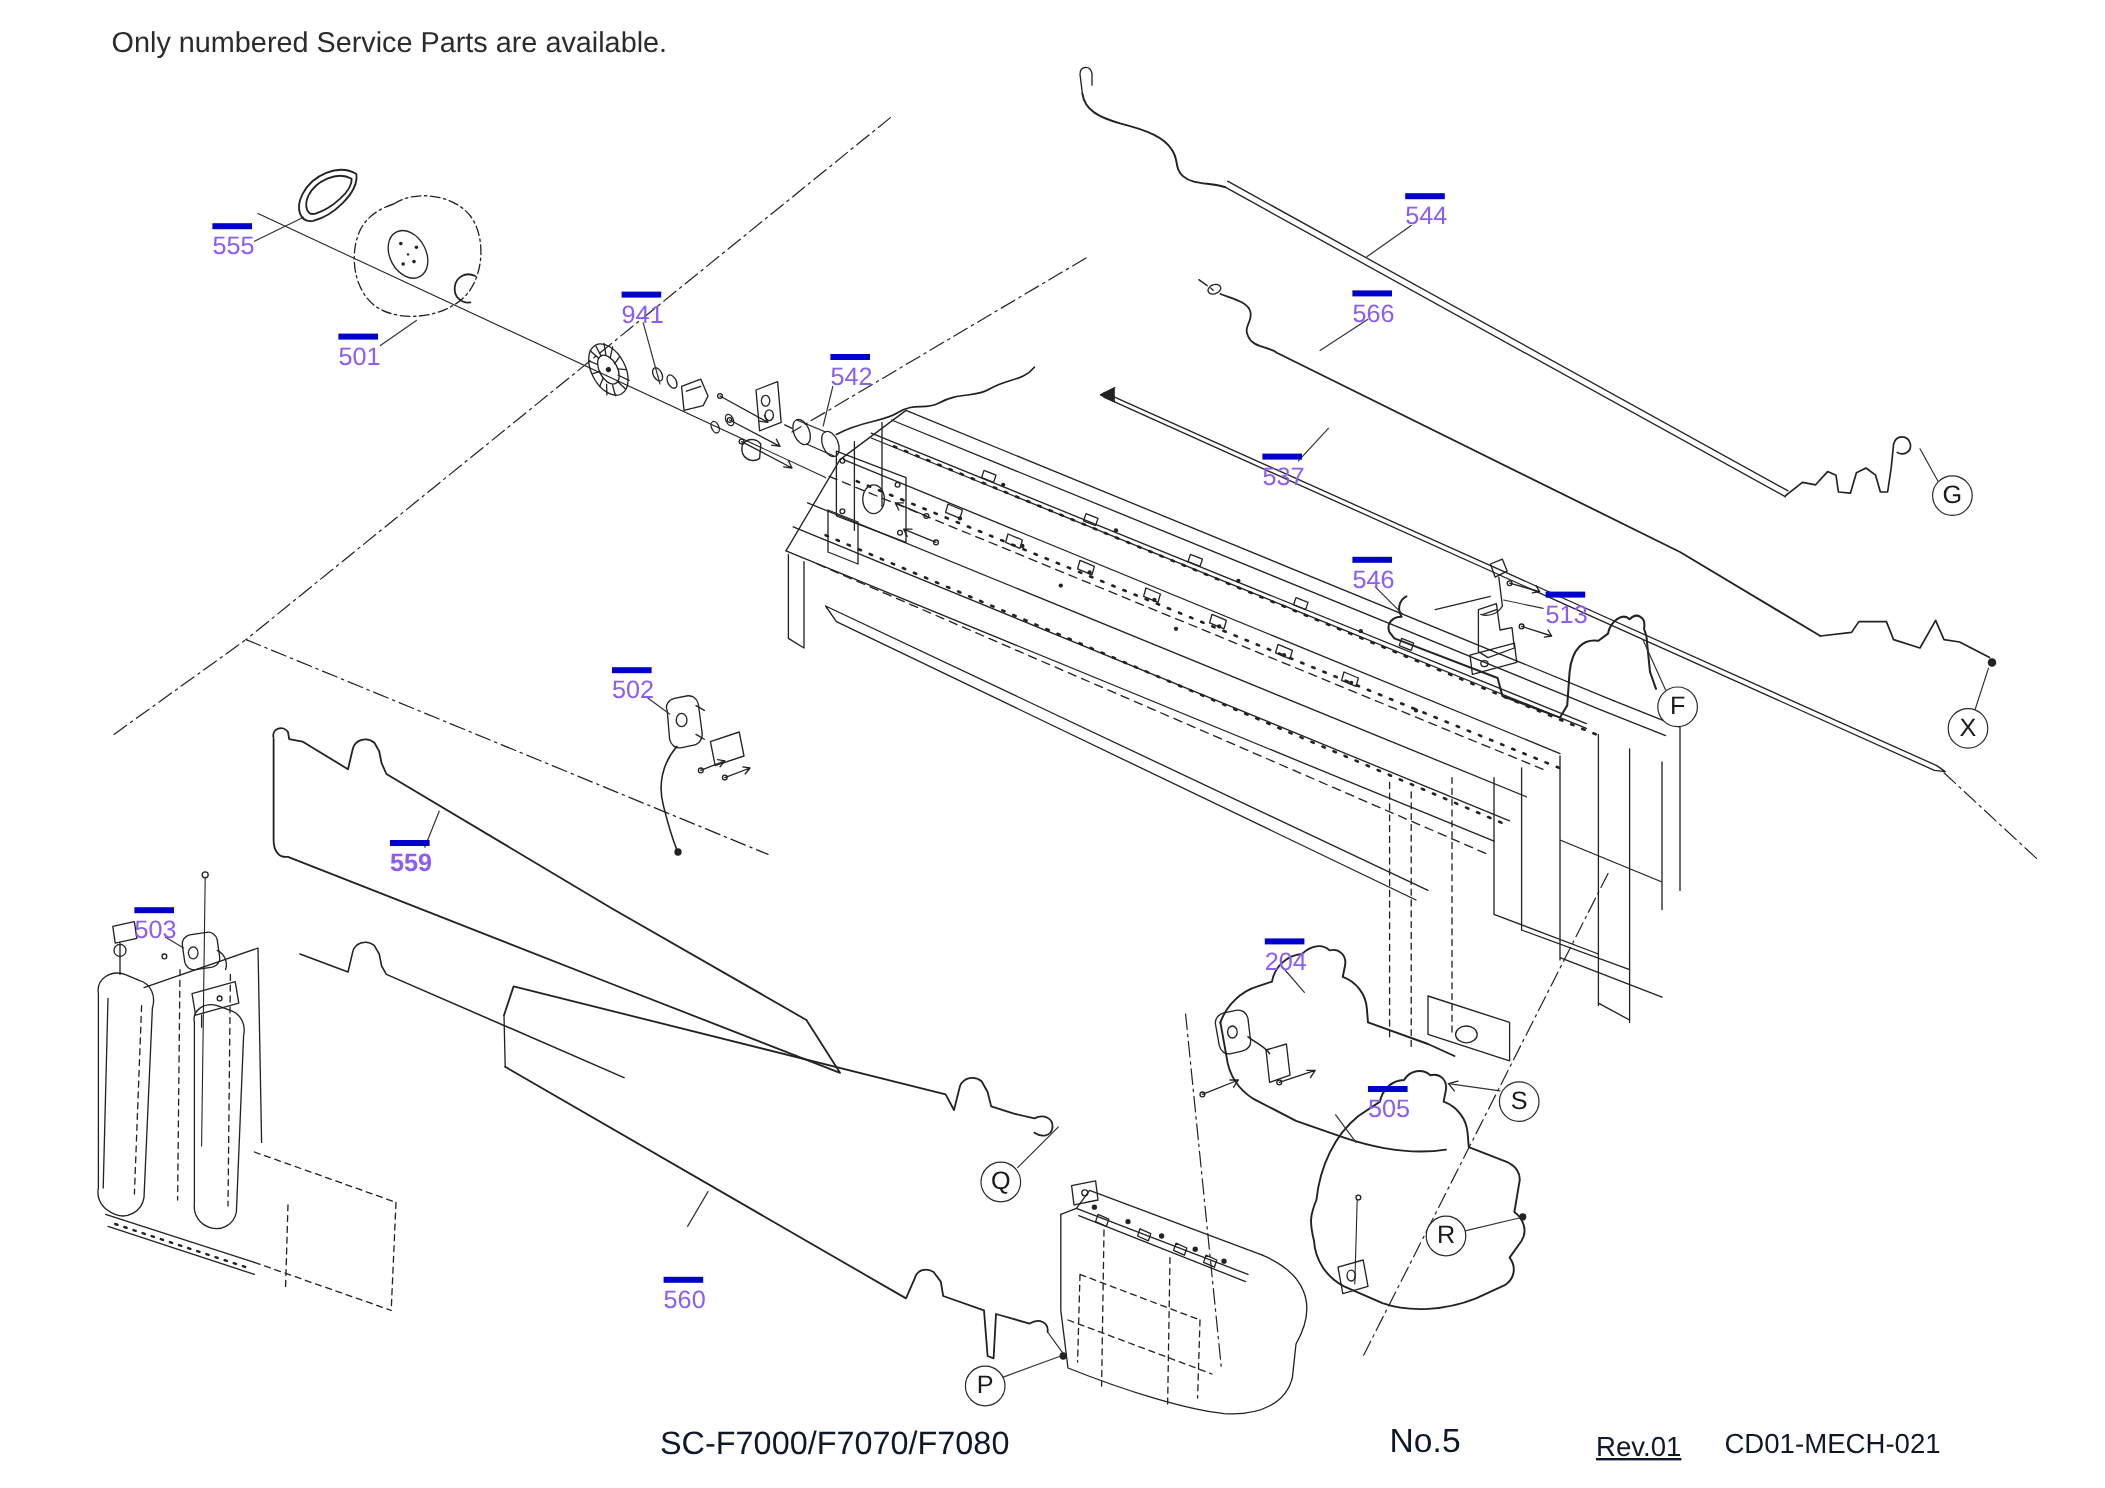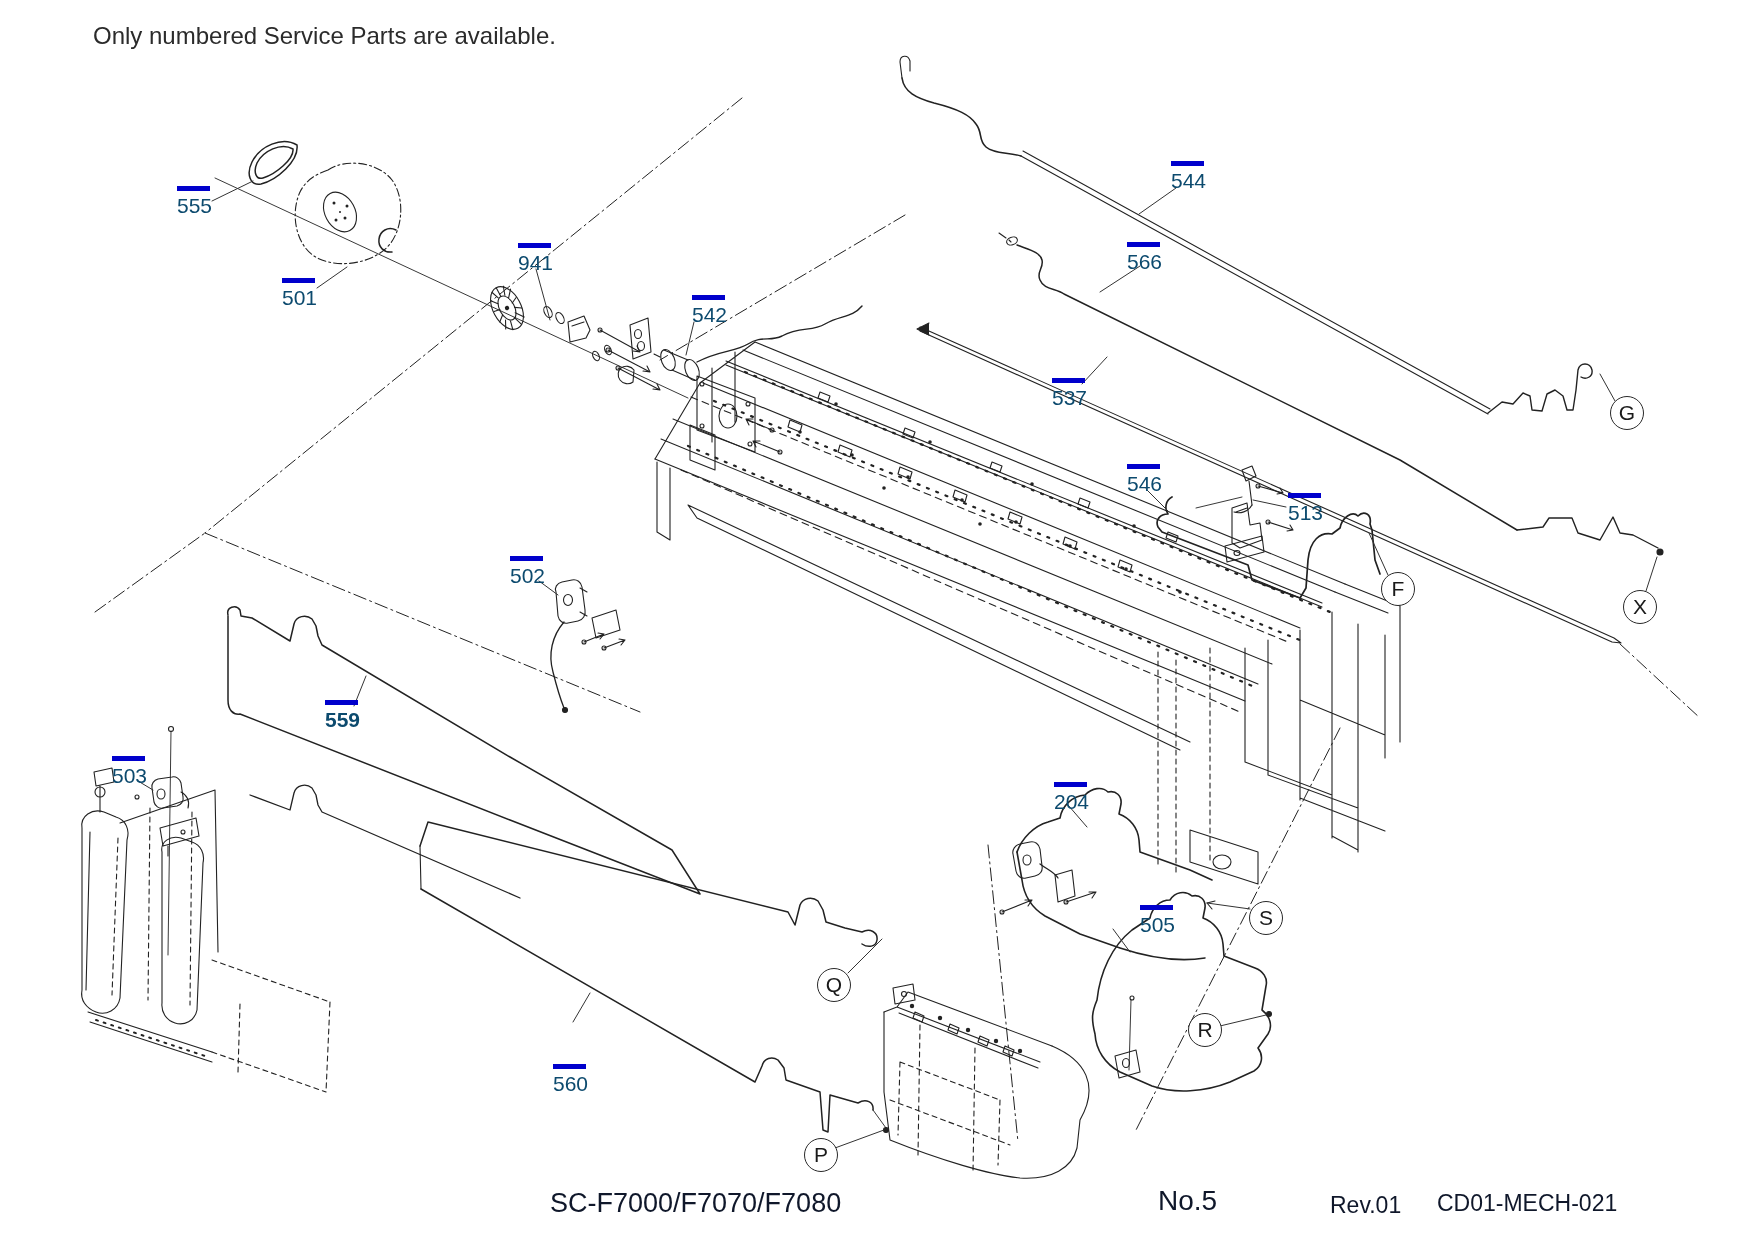--- a/index.html
+++ b/index.html
@@ -1,29 +1,29 @@
 <!DOCTYPE html>
 <html><head>
 <meta charset="utf-8">
 <style>
   html,body{margin:0;padding:0;background:#fff;}
   #page{position:relative;width:1754px;height:1240px;background:#fff;overflow:hidden;
         font-family:"Liberation Sans",sans-serif;}
   .note{position:absolute;left:45px;top:22px;font-size:24px;color:#2b2b2b;margin-left:48px;}
   #diagram{position:absolute;left:0;top:0;}
-  .callout{position:absolute;font-size:21px;line-height:1.0;color:#0c4a6e;}
+  .callout{position:absolute;font-size:21px;line-height:1.0;color:#8b5cf6;}
   .callout .bar{width:33px;height:5px;margin-bottom:4px;}
   .callout .num{display:block;}
   .viewref{position:absolute;width:34px;height:34px;border:1.4px solid #2a2a2a;border-radius:50%;
            background:#fff;display:flex;align-items:center;justify-content:center;
            font-size:21px;color:#1a1a1a;box-sizing:border-box;}
   .footer span{position:absolute;color:#0f172a;white-space:nowrap;}
   .f-model{left:550px;top:1188px;font-size:27px;}
   .f-no{left:1158px;top:1185px;font-size:28px;}
-  .f-rev{left:1330px;top:1192px;font-size:23px;}
+  .f-rev{left:1330px;top:1192px;font-size:23px;text-decoration:underline;}
   .f-doc{left:1437px;top:1190px;font-size:23px;}
 </style>
 </head>
 <body>
 
 <div id="page">
 
   <div class="note">Only numbered Service Parts are available.</div>
 
   <svg id="diagram" width="1754" height="1240" viewBox="0 0 1754 1240">

